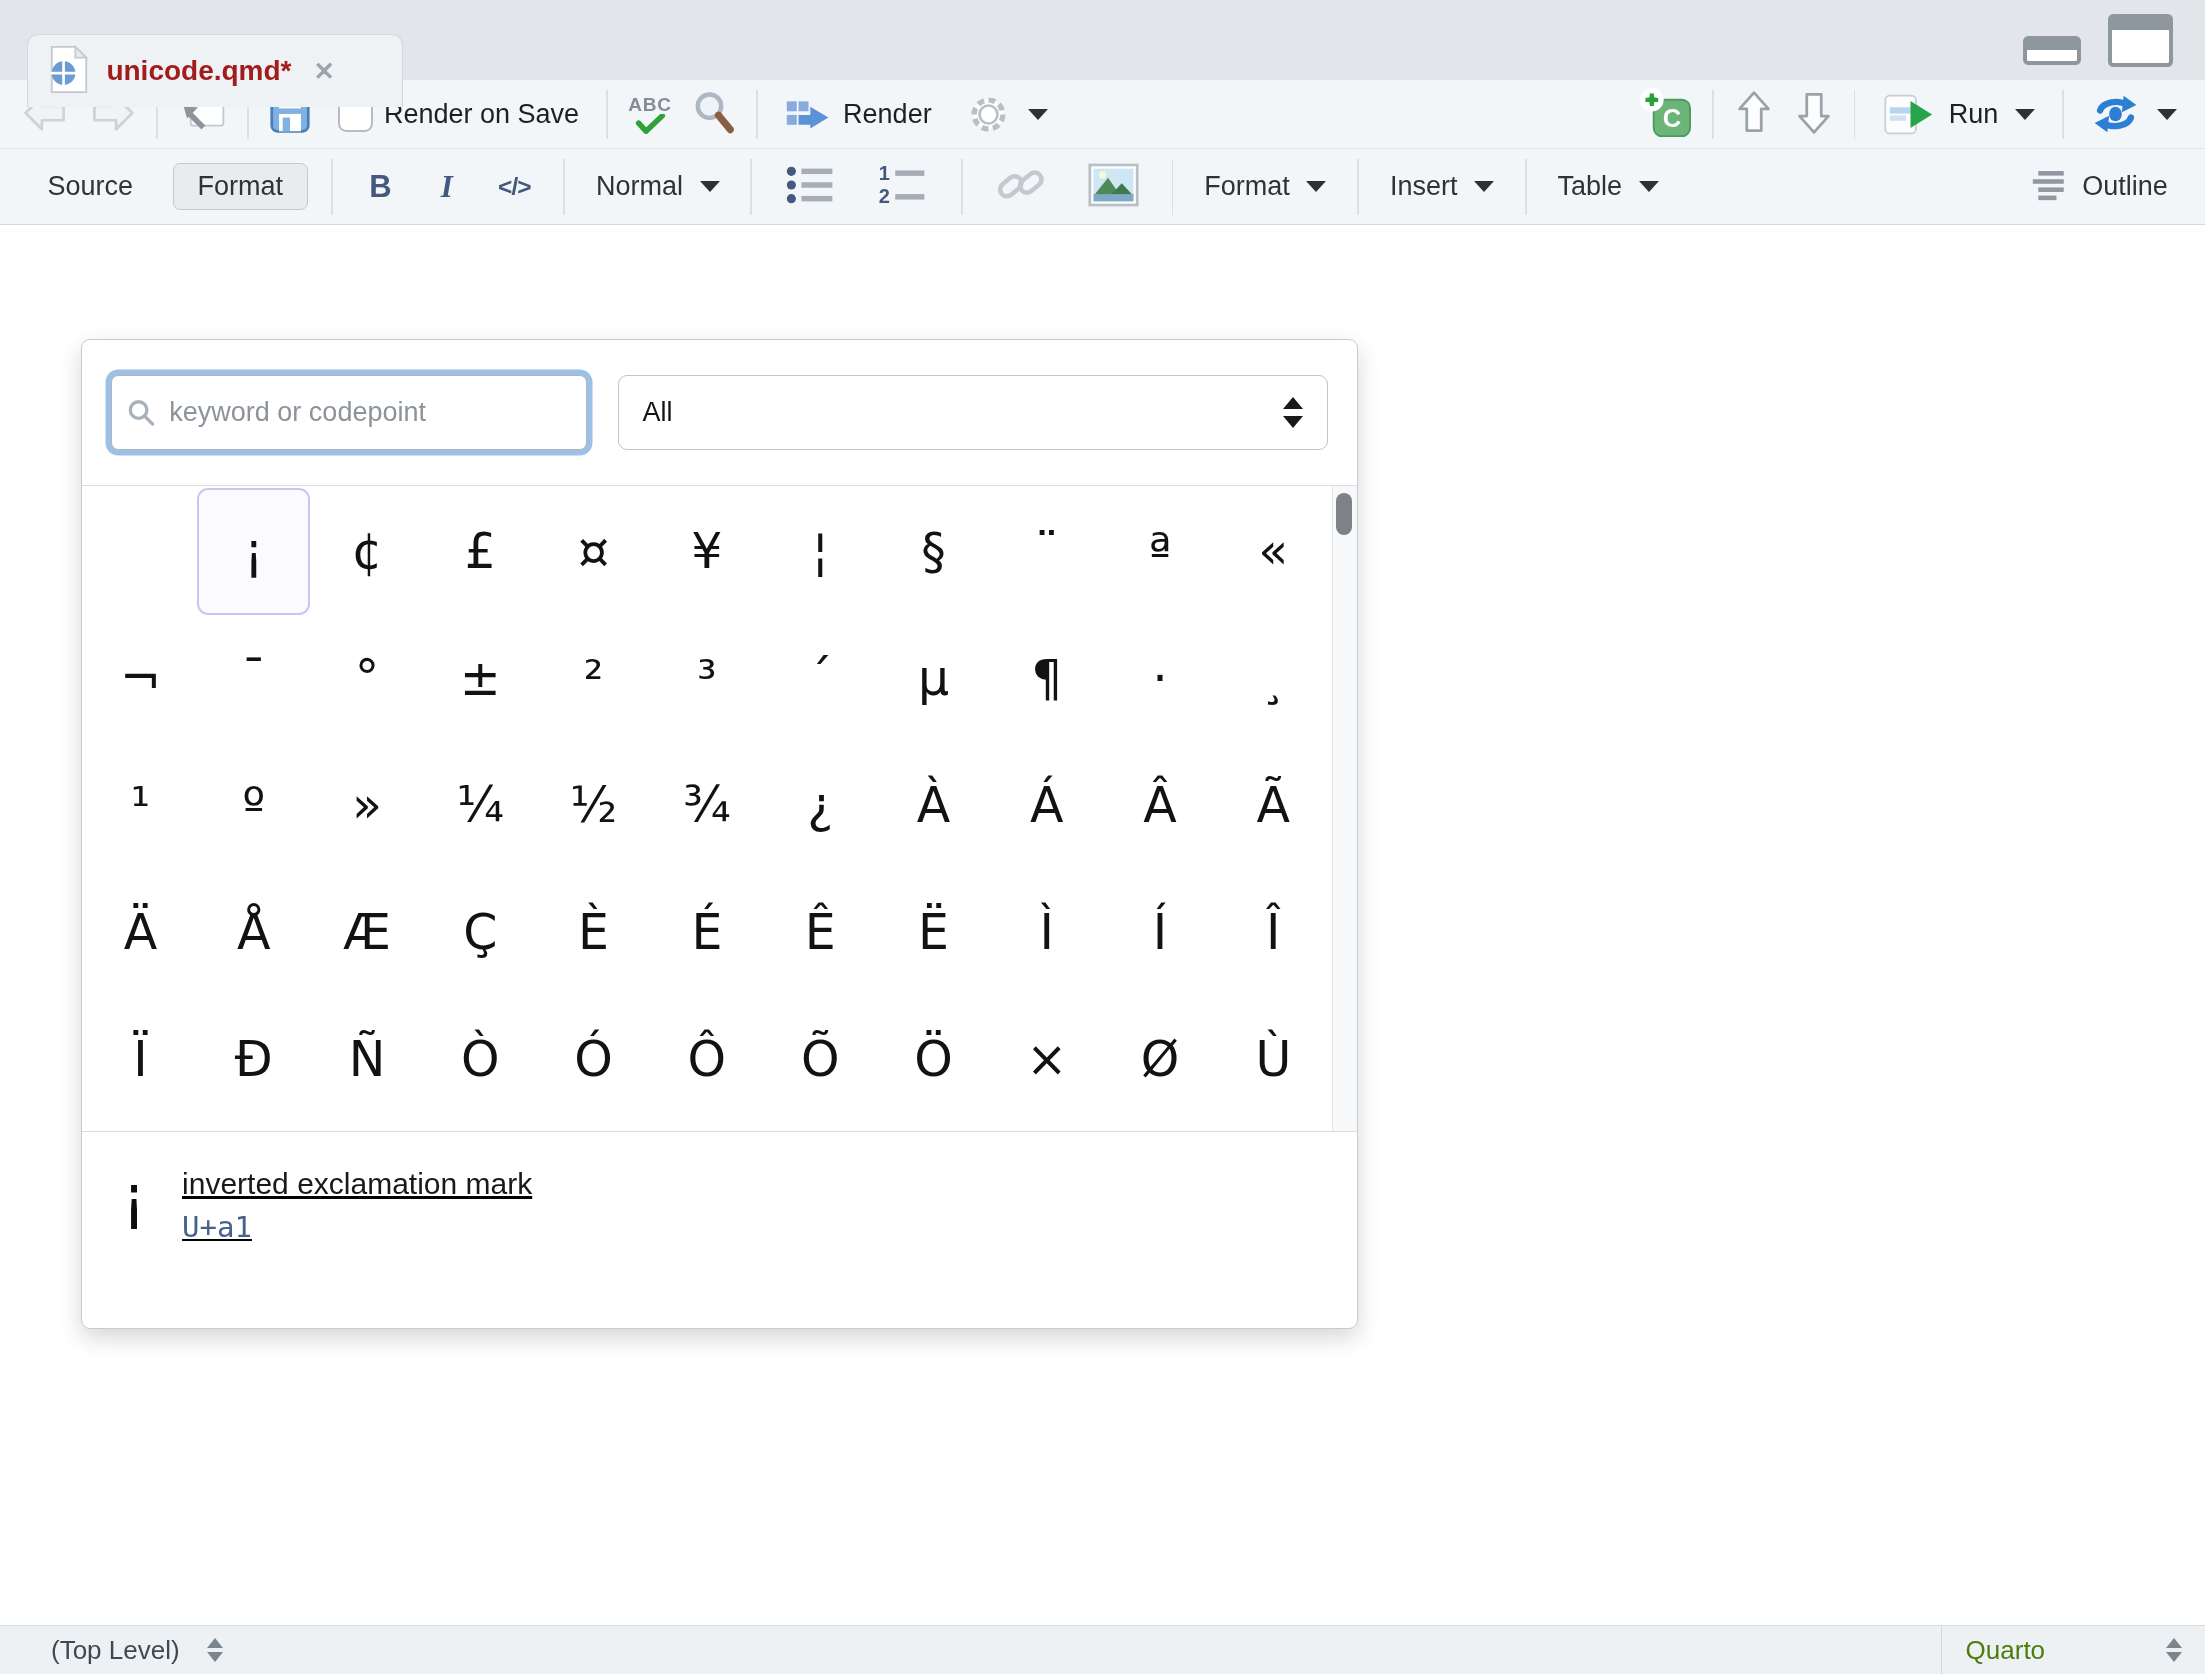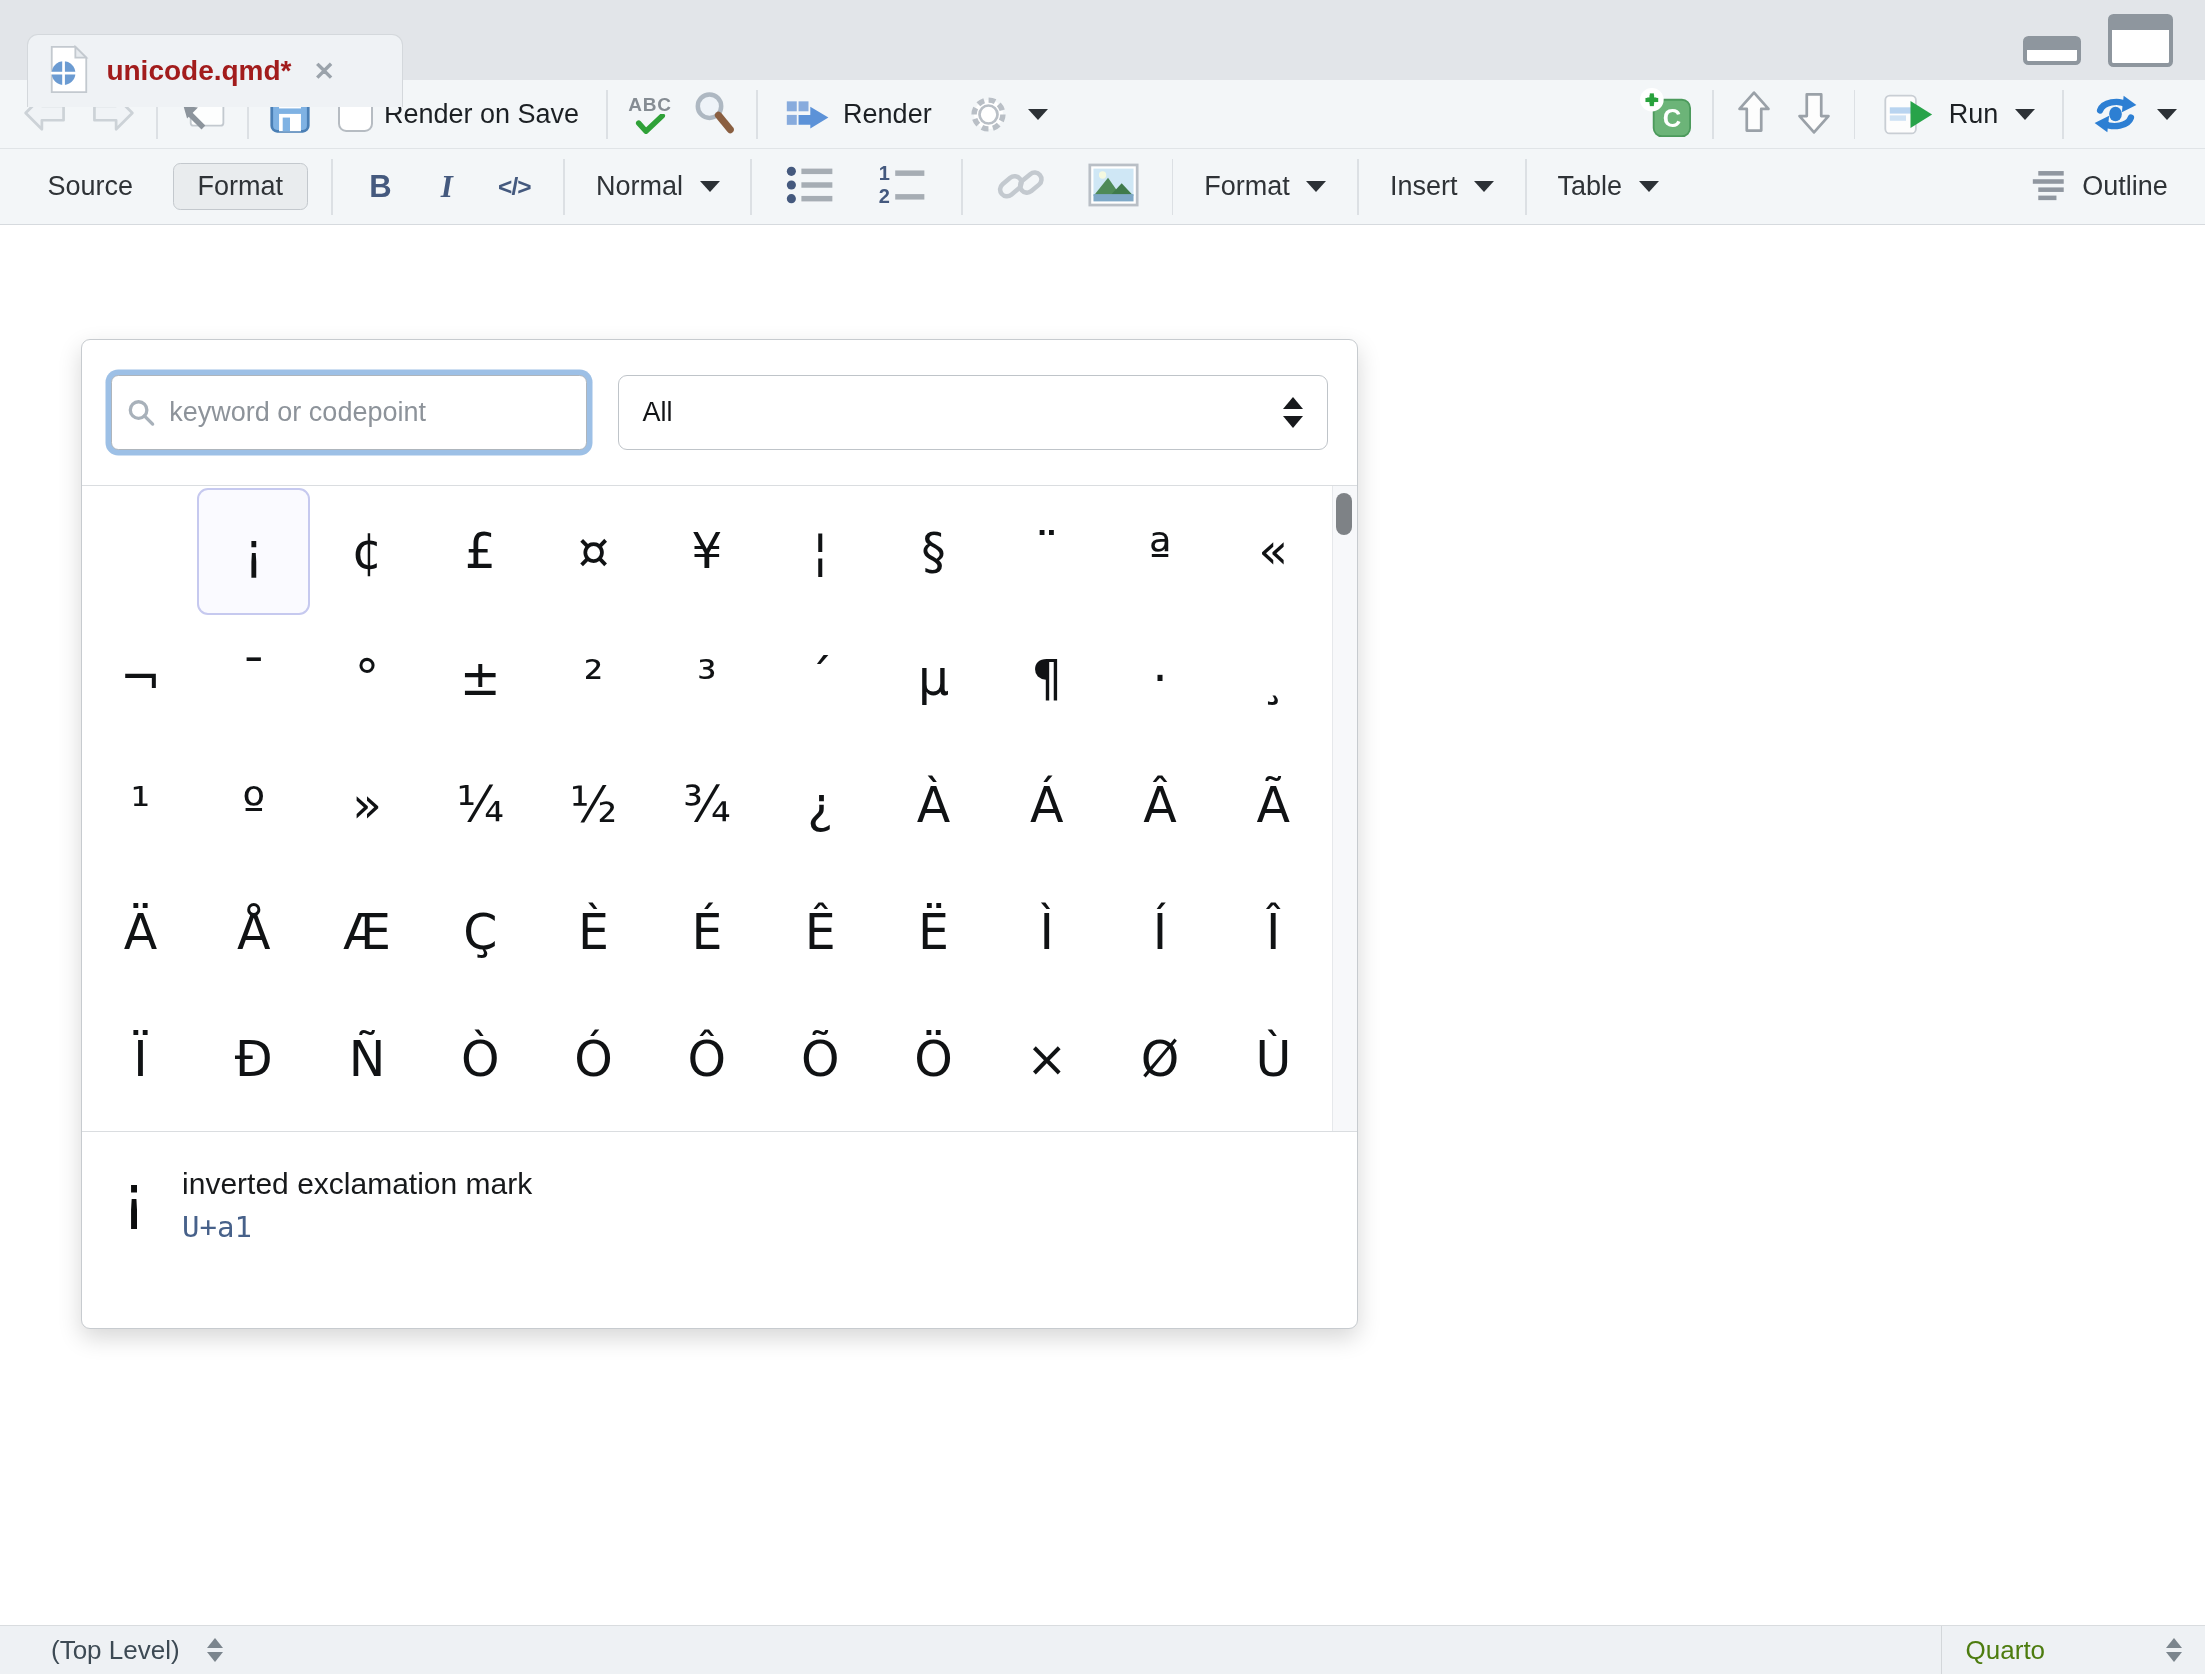--- a/index.html
+++ b/index.html
@@ -61,21 +61,21 @@
   .char-grid { position:absolute; left:1.8px; top:1.8px; right:27px; bottom:1.8px;
     display:grid; grid-template-columns:repeat(11,1fr); grid-auto-rows:127px; }
   .cell { display:flex; align-items:center; justify-content:center;
     font-family:"DejaVu Sans", sans-serif; font-size:49px; color:#101214;
     border:2.7px solid transparent; border-radius:11px; }
   .cell.selected { background:#fafaff; border-color:#c6c9ef; }
   .vscroll { position:absolute; top:0; right:0; bottom:0; width:25.5px; background:#f7f8fa; border-left:1.8px solid #e6e8eb; }
   .vthumb { position:absolute; top:7.3px; left:3.6px; width:16.4px; height:42px; background:#7e8286; border-radius:8.2px; }
   .preview { display:flex; padding:31px 0 0 40px; gap:36px; }
   .preview-glyph { font-family:"DejaVu Sans", sans-serif; font-size:60px; line-height:1.15; color:#0c0d0e; }
-  .preview-col { display:flex; flex-direction:column; gap:9px; padding-top:3.6px; }
+  .preview-col { display:flex; flex-direction:column; gap:9px; padding-top:3.6px;text-decoration:underline; }
   .preview-name { font-size:30px; color:#17191b; }
   .preview-code { font-family:"DejaVu Sans Mono", monospace; font-size:29px; color:#47618a; }
 
   
   .statusbar { height:49px; background:#eef1f4; border-top:1.8px solid #d9dcdf; display:flex; align-items:center; }
   .status-left { display:flex; align-items:center; gap:27px; padding-left:51px; font-size:26px; color:#3d4a54; }
   .status-right { margin-left:auto; width:265px; height:100%; border-left:1.8px solid #d3d7da;
     display:flex; align-items:center; justify-content:flex-end; gap:16.4px; padding:0 23.6px; font-size:26px; color:#4d7c0f; }
   .spin-gray i { border-left:8.2px solid transparent; border-right:8.2px solid transparent; }
   .spin-gray .up { border-bottom:10px solid #7b858d; }

